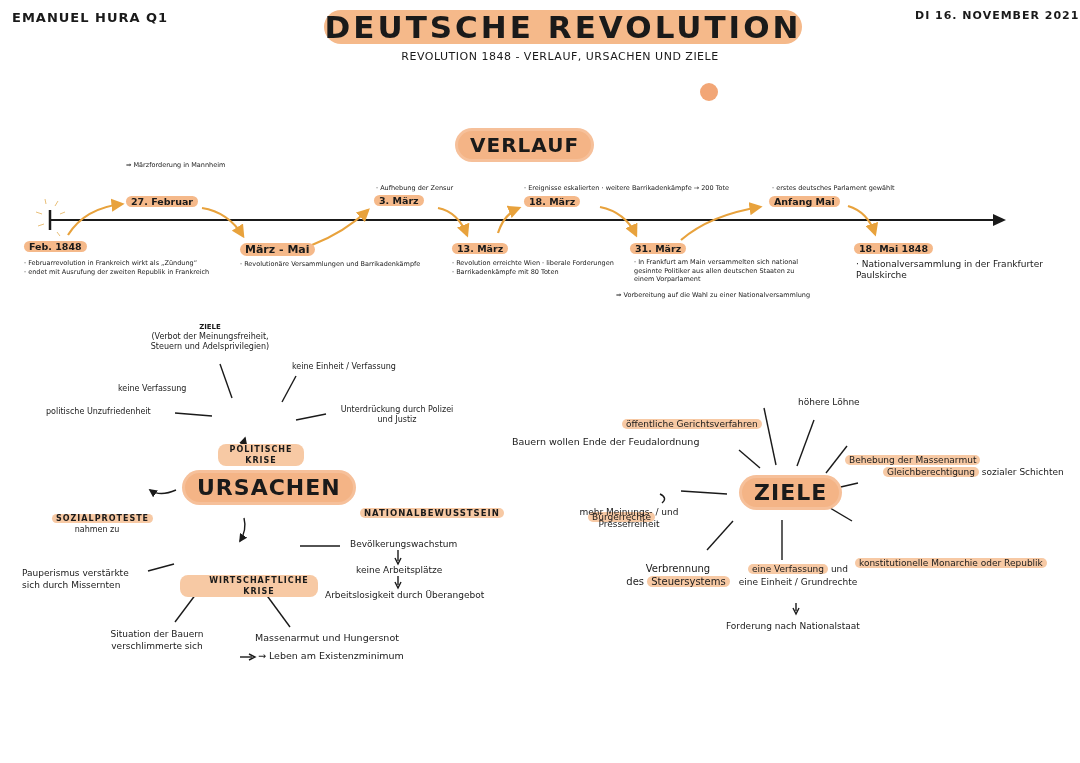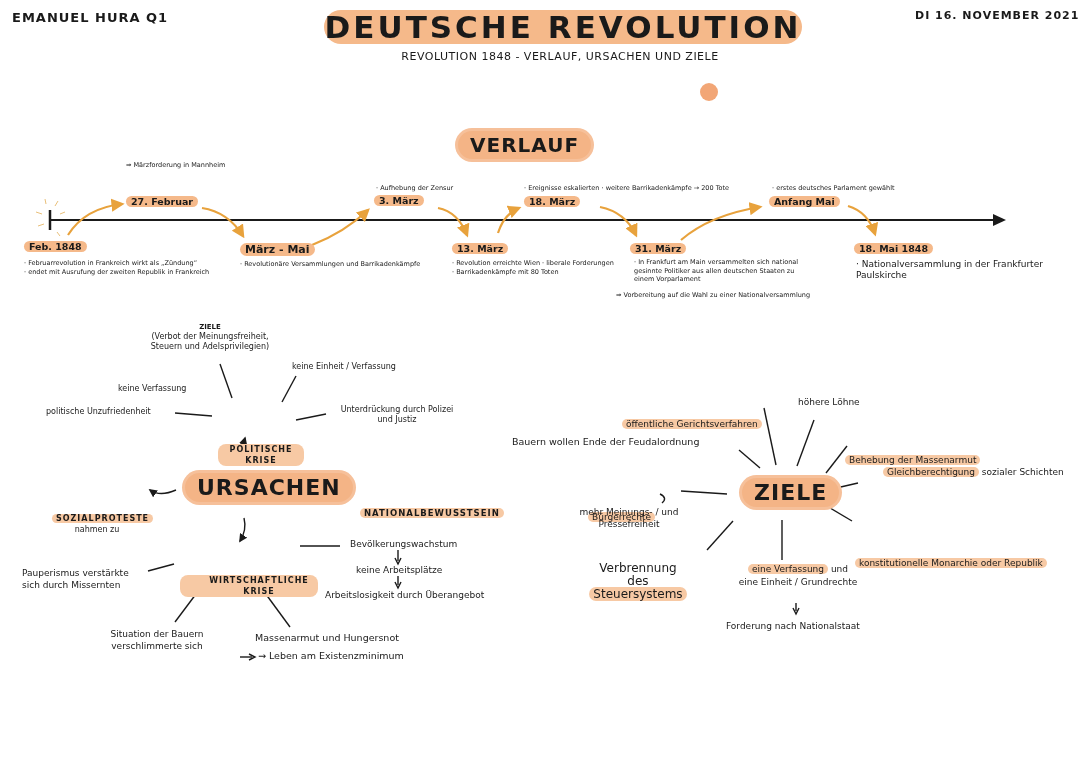--- a/index.html
+++ b/index.html
@@ -178,21 +178,21 @@
 <div class="abs small hl-soft" style="left:622px;top:387px;font-size:9px;">öffentliche Gerichtsverfahren</div>
 <div class="abs small" style="left:798px;top:397px;font-size:9px;">höhere Löhne</div>
 <div class="abs small hl-soft" style="left:845px;top:423px;font-size:9px;">Behebung der Massenarmut</div>
 <div class="abs small" style="left:860px;top:467px;font-size:9px;padding-left:23px;">
   <span class="hl-soft">Gleichberechtigung</span> <span>sozialer Schichten</span>
 </div>
 <div class="abs small hl-soft" style="left:855px;top:526px;font-size:9px;">konstitutionelle Monarchie oder Republik</div>
 <div class="abs small" style="left:512px;top:437px;font-size:9.5px;">Bauern wollen Ende der Feudalordnung</div>
 <div class="abs small hl-soft" style="left:588px;top:480px;font-size:9px;">Bürgerrechte</div>
 <div class="abs small center" style="left:574px;top:506px;width:110px;font-size:9px;line-height:12px;">mehr Meinungs- / und Pressefreiheit</div>
-<div class="abs small center" style="left:578px;top:562px;width:120px;font-size:12px;line-height:13px;">
+<div class="abs small center" style="left:618px;top:562px;width:120px;font-size:10px;line-height:13px;">
   <div>Verbrennung</div>
   <div><span>des</span> <span class="hl-soft">Steuersystems</span></div>
 </div>
 <div class="abs small center" style="left:728px;top:563px;width:140px;font-size:9px;line-height:13px;">
   <div><span class="hl-soft">eine Verfassung</span> <span>und</span></div>
   <div>eine Einheit / Grundrechte</div>
 </div>
 <div class="abs small" style="left:726px;top:621px;font-size:9px;">Forderung nach Nationalstaat</div>
 
 </body></html>

